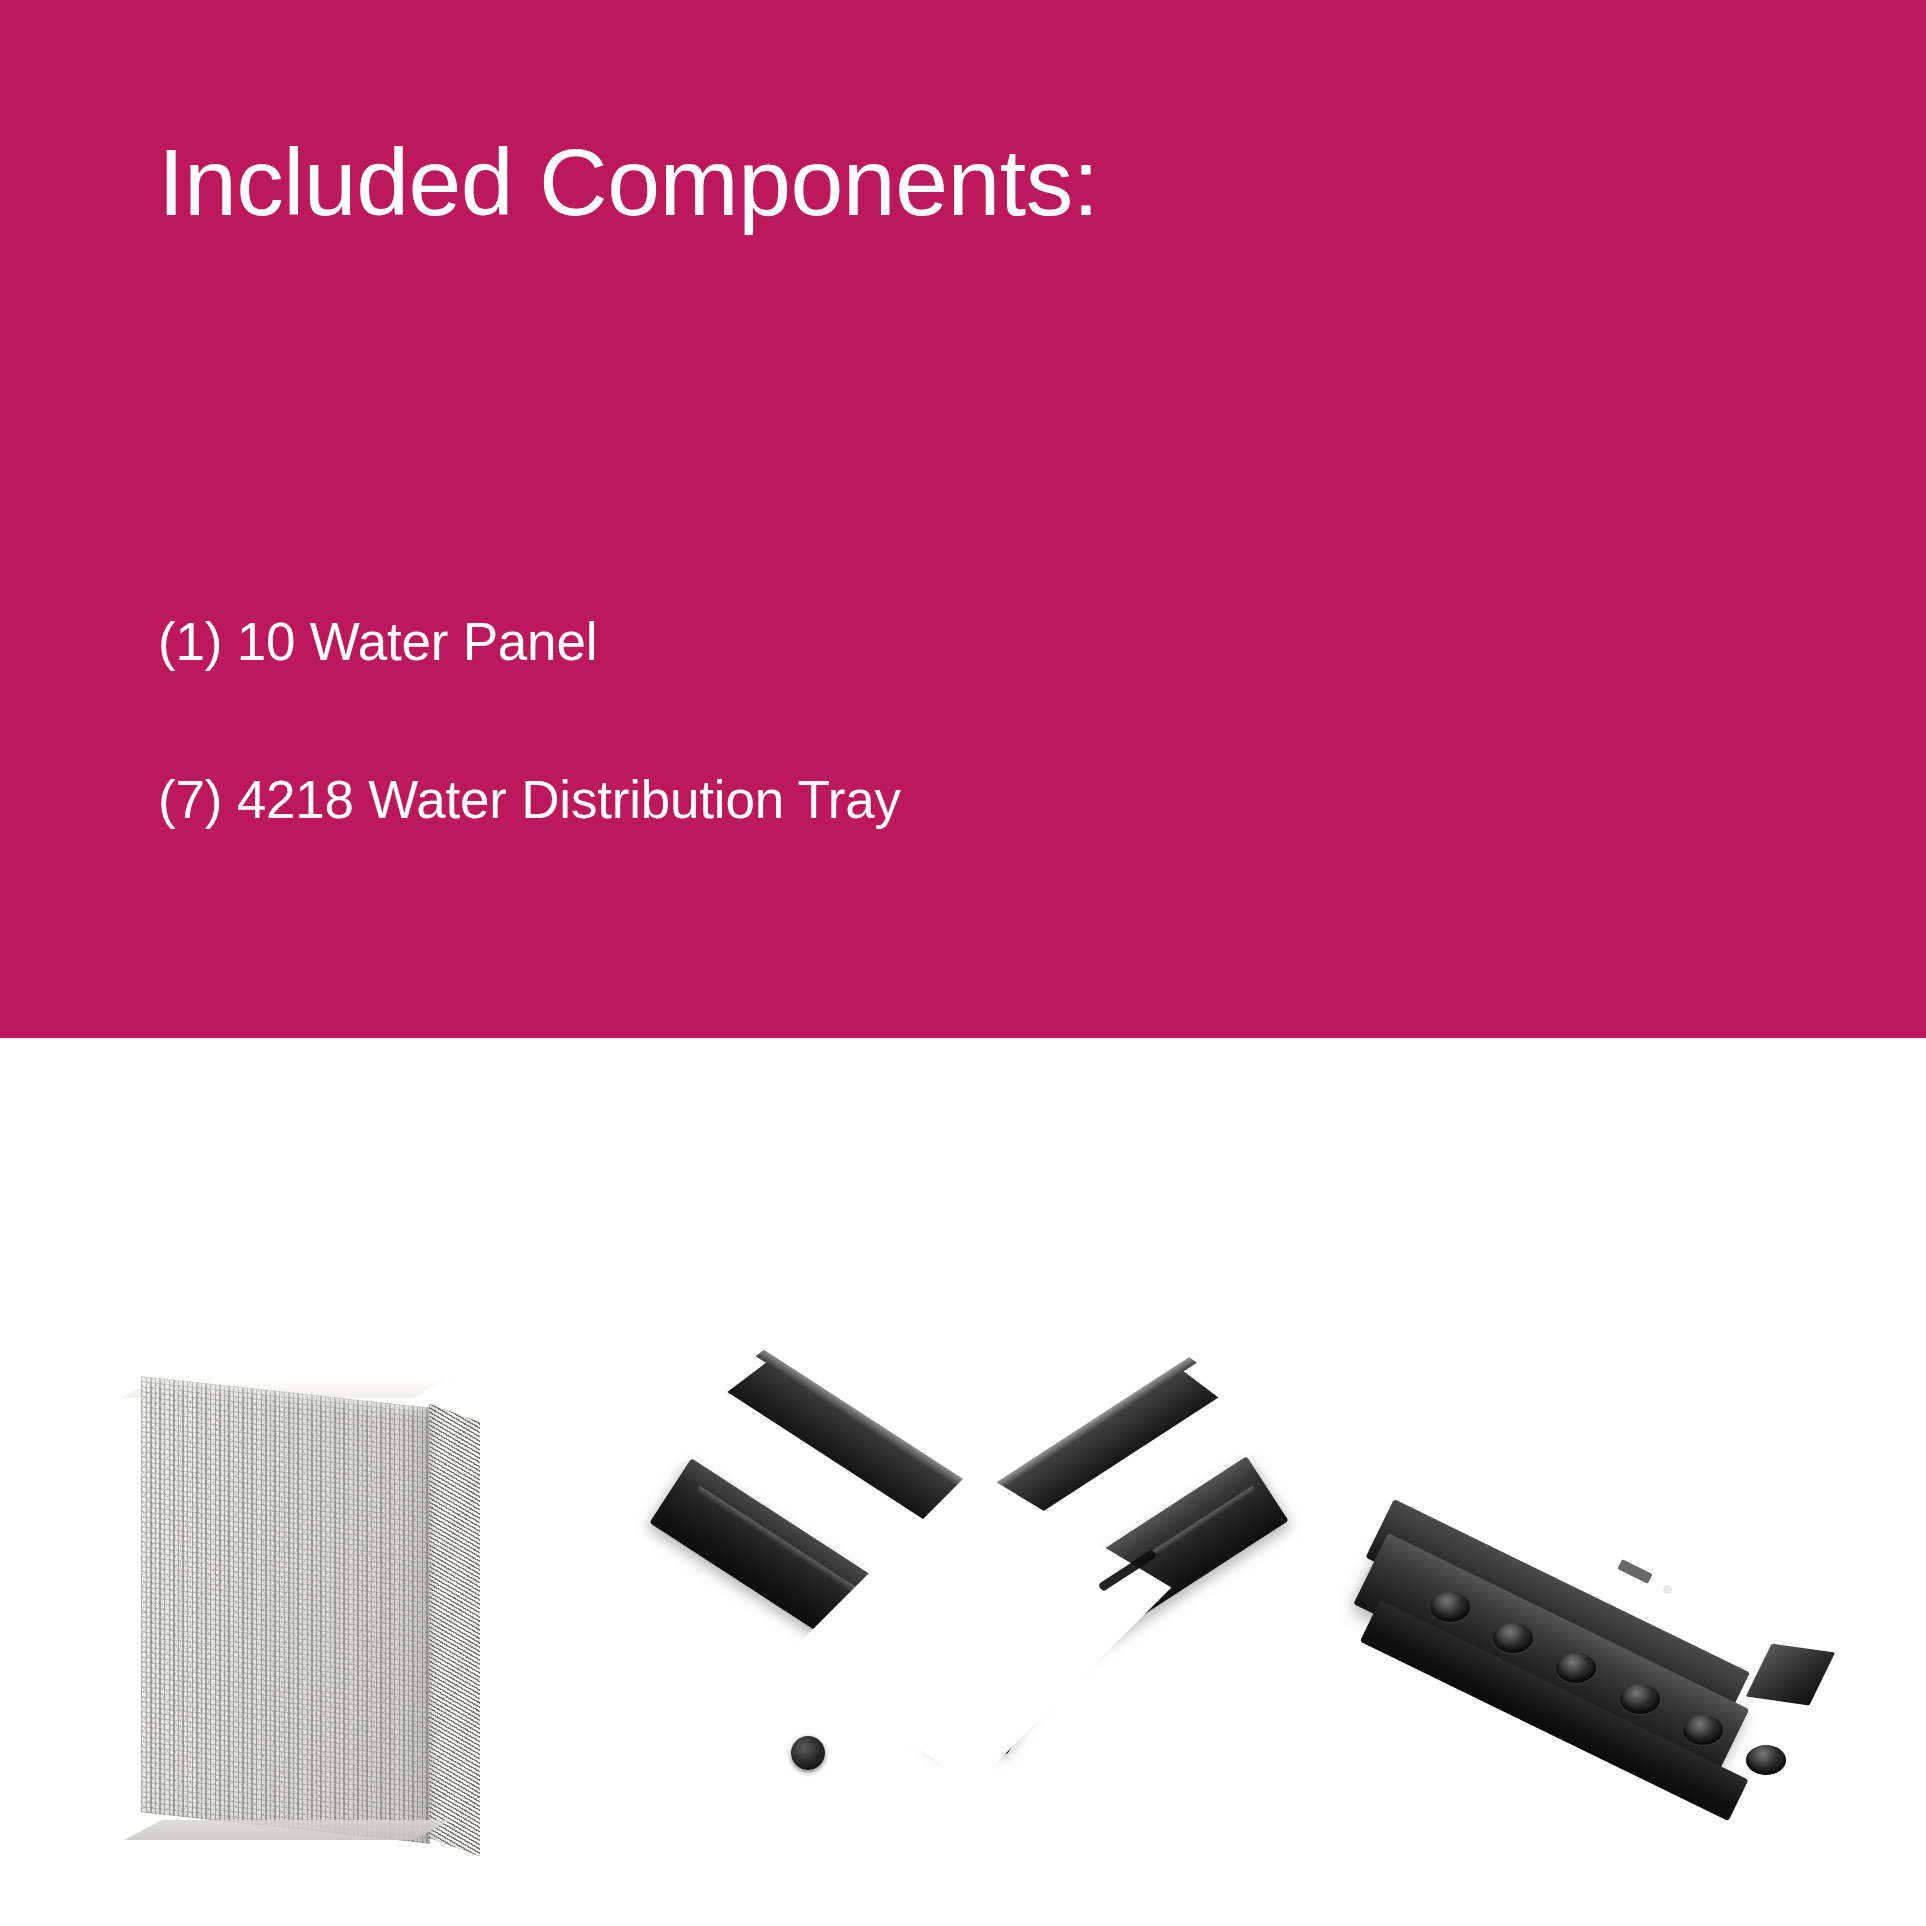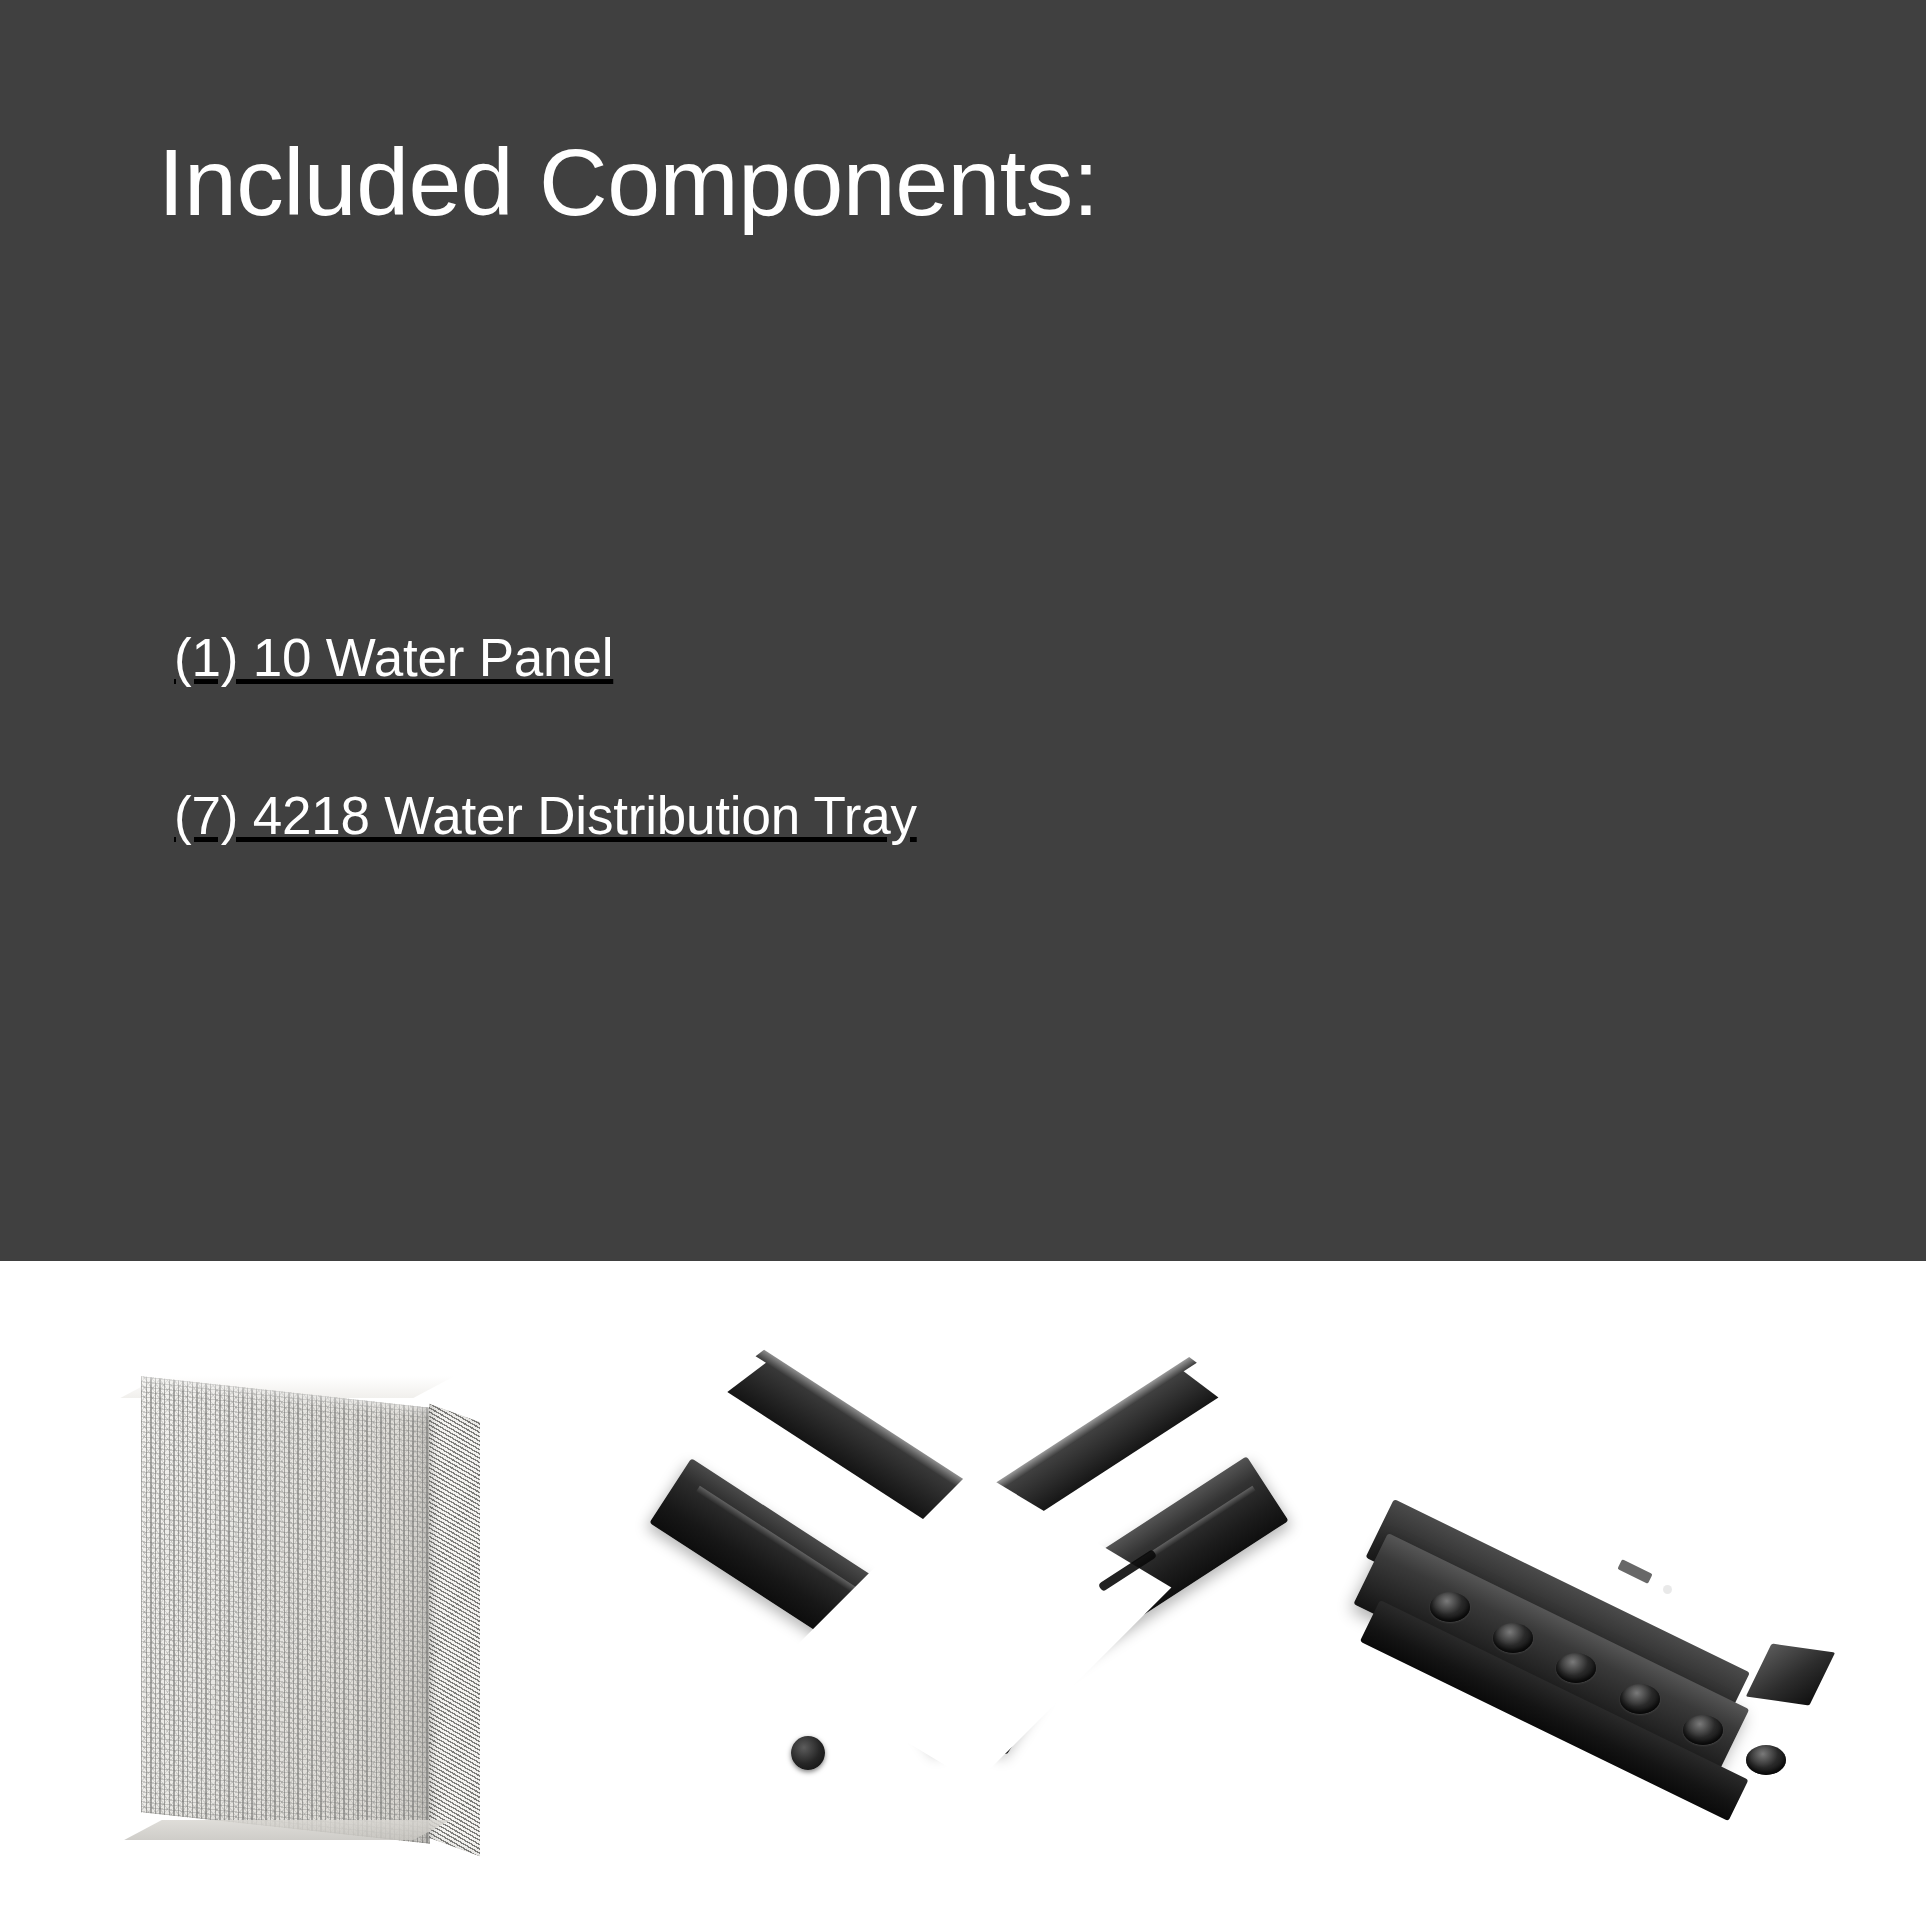--- a/index.html
+++ b/index.html
@@ -6,22 +6,22 @@
   body{
     width:1927px;height:1927px;
     background:#ffffff;
     font-family:"Liberation Sans","DejaVu Sans",sans-serif;
     overflow:hidden;
   }
   .page{position:relative;width:1927px;height:1927px;}
 
   
   .hero{
-    position:absolute;left:0;top:0;width:1927px;height:1261px;
-    background:#404040;
+    position:absolute;left:0;top:0;width:1927px;height:1038px;
+    background:#be185d;
   }
   .hero-eyebrow{
     position:absolute;left:158px;top:129px;
     font-size:95px;line-height:1.12;
     font-weight:300;color:#ffffff;
     letter-spacing:-0.5px;white-space:nowrap;
   }
   .hero-title{
     position:absolute;left:158px;top:255px;
     font-size:119px;line-height:1.12;
@@ -209,21 +209,21 @@
 </head>
 <body>
 
 <div class="page">
 
   <section class="hero">
 
     <div class="hero-eyebrow">Included Components:</div>
 
 
-    <ul class="comp-list" style="list-style:none;margin:16px;padding:0;text-decoration:underline;">
+    <ul class="comp-list" style="list-style:none;margin:0;padding:0;">
       <li class="comp-item">(1) 10 Water Panel</li>
       <li class="comp-item">(7) 4218 Water Distribution Tray</li>
     </ul>
   </section>
 
   <section class="products">
 
     <figure class="wp-wrap" style="margin:0;">
       <div class="wp-top"></div>
       <div class="wp-face"></div>

